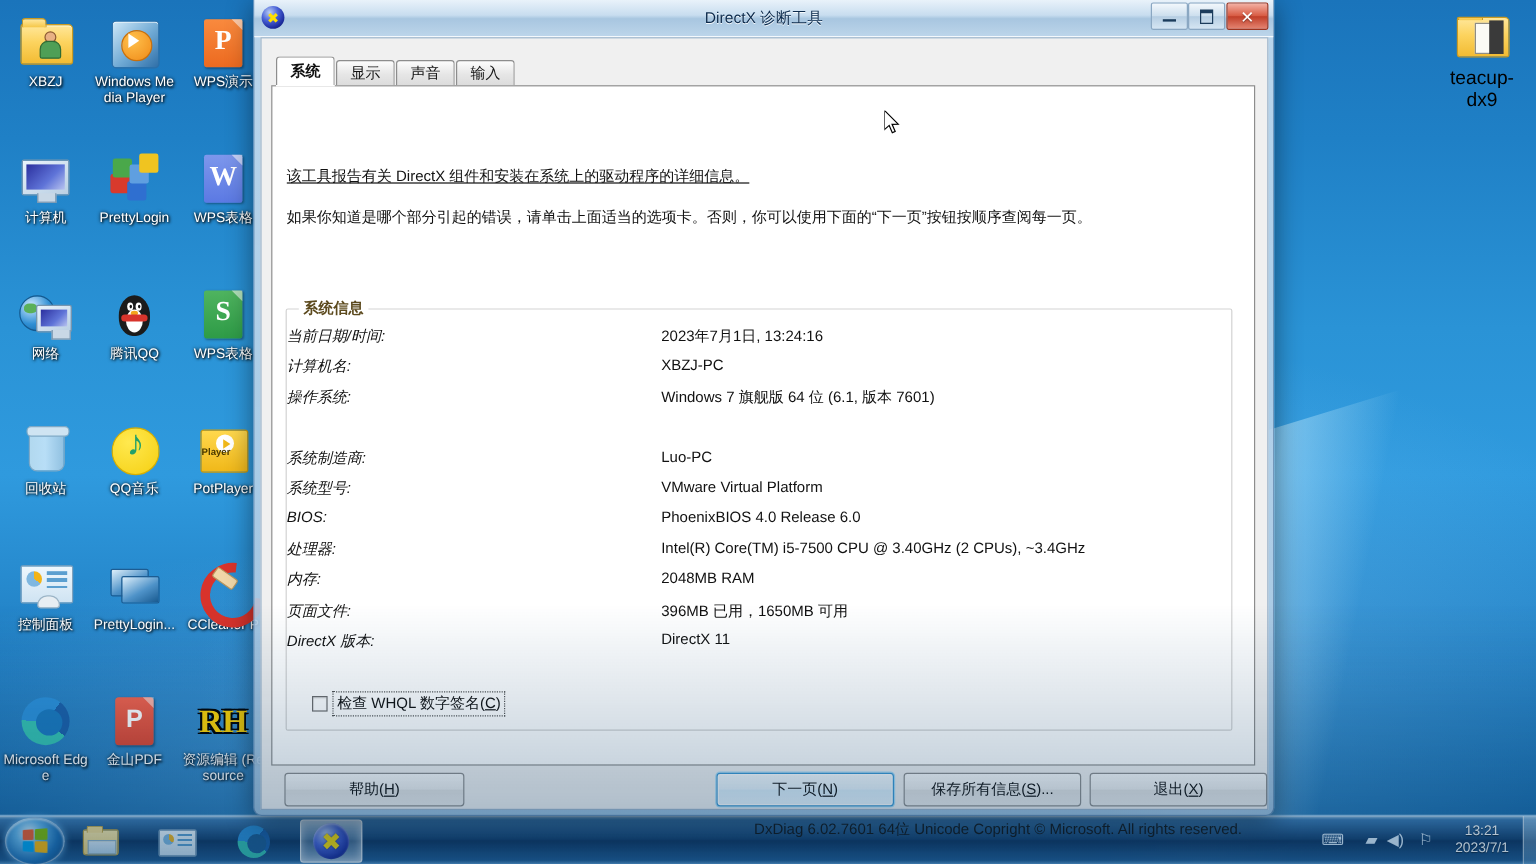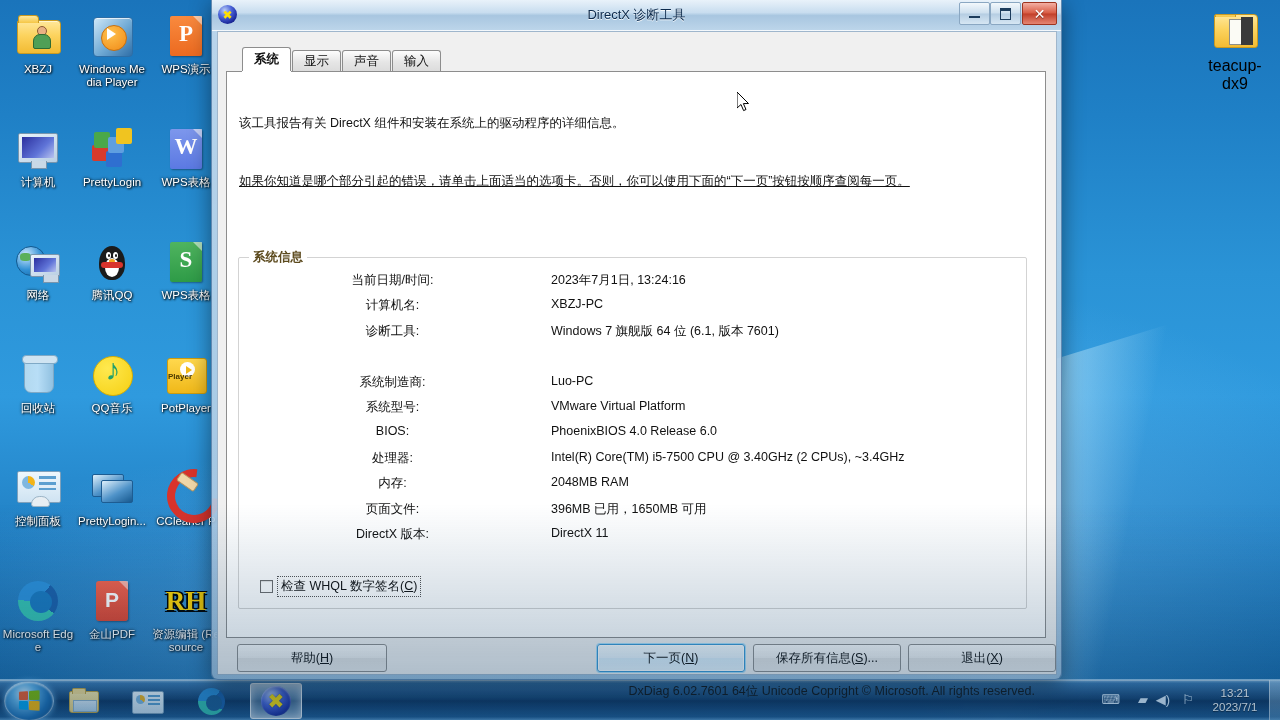--- a/index.html
+++ b/index.html
@@ -228,48 +228,48 @@
   .wbtn{position:absolute;top:2px;height:21px;border:1px solid #8aa7c2;border-radius:2px;
     display:flex;align-items:center;justify-content:center;cursor:default;}
   .wbtn.min{right:71px;width:29px;background:linear-gradient(180deg,#f3f8fc,#cddfee 48%,#b5cde2 52%,#d6e6f3);}
   .wbtn.max{right:40px;width:29px;background:linear-gradient(180deg,#f3f8fc,#cddfee 48%,#b5cde2 52%,#d6e6f3);}
   .wbtn.close{right:4px;width:33px;background:linear-gradient(180deg,#f3b0a4,#d85c44 48%,#c13f29 52%,#e58572);border-color:#9d3420;}
   .wbtn .m{width:11px;height:2px;background:#1c3c5c;margin-top:7px;}
   .wbtn .sq{width:9px;height:8px;border:1.5px solid #1c3c5c;border-top-width:3px;}
   .wbtn .x{color:#fff;font-size:14px;font-weight:bold;text-shadow:0 1px 1px rgba(0,0,0,.4);line-height:14px;}
   #winbody{position:absolute;left:5px;top:31px;width:838px;height:642px;background:#f0f0f0;border:1px solid #9fb6cc;}
   
-  #tabstrip{position:absolute;left:24px;top:17px;height:22px;display:flex;align-items:flex-end;z-index:3;}
+  #tabstrip{position:absolute;left:12px;top:17px;height:22px;display:flex;align-items:flex-end;z-index:3;}
   .tab{
     height:20px;padding:0 11px;line-height:20px;font-size:12.5px;color:#111;
     background:linear-gradient(180deg,#fdfdfd,#e6e6e6 55%,#dcdcdc);
     border:1px solid #8d8d8d;border-bottom:none;border-radius:3px 3px 0 0;margin-right:1px;
   }
   .tab.sel{
     height:23px;line-height:23px;background:#fff;border-color:#8d8d8d;font-weight:bold;position:relative;z-index:4;
     box-shadow:0 1px 0 #fff;
   }
   #tabpanel{
     position:absolute;left:8px;top:39px;width:818px;height:565px;background:#fff;
     border:1px solid #8d8d8d;
   }
   .desc{position:absolute;left:12px;font-size:12.5px;color:#111;line-height:18px;}
-  #desc1{top:42px;}
-  #desc2{top:100px;width:790px;text-decoration:underline;}
+  #desc1{top:66px;text-decoration:underline;}
+  #desc2{top:100px;width:790px;}
   
   #groupbox{
     position:absolute;left:11px;top:185px;width:787px;height:350px;
     border:1px solid #d3d3d3;border-radius:2px;
   }
   #groupbox-label{
     position:absolute;left:10px;top:-9px;background:#fff;padding:0 4px;
     font-size:12.5px;color:#5c4a1e;font-weight:bold;
   }
   .row{position:absolute;left:0;width:100%;height:25.4px;font-size:12.5px;color:#111;}
-  .row .k{position:absolute;left:0;width:307px;text-align:center;}
+  .row .k{position:absolute;left:0;width:307px;text-align:left;font-style:italic;}
   .row .v{position:absolute;left:312px;}
   #whql{position:absolute;left:21px;bottom:11px;display:flex;align-items:center;gap:4px;}
   #whql .box{width:11px;height:11px;background:#fff;border:1px solid #6d6d6d;box-shadow:inset 0 1px 1px rgba(0,0,0,.12);}
   #whql .focus{border:1px dotted #555;padding:1px 3px;font-size:12.5px;color:#111;}
   #whql .focus u{text-decoration:underline;}
   #copyright{position:absolute;right:10px;top:611px;font-size:12.5px;color:#111;}
   
   .btn{
     position:absolute;height:26px;border:1px solid #8e8e8e;border-radius:3px;
     background:linear-gradient(180deg,#fbfbfb 0%,#f0f0f0 48%,#e3e3e3 52%,#ededed 100%);
@@ -544,21 +544,21 @@
 
           <div class="row" style="top:14px;">
             <span class="k">当前日期/时间:</span>
             <span class="v">2023年7月1日, 13:24:16</span>
           </div>
           <div class="row" style="top:39.4px;">
             <span class="k">计算机名:</span>
             <span class="v">XBZJ-PC</span>
           </div>
           <div class="row" style="top:64.8px;">
-            <span class="k">诊断工具:</span>
+            <span class="k">操作系统:</span>
             <span class="v">Windows 7 旗舰版 64 位 (6.1, 版本 7601)</span>
           </div>
           <div class="row" style="top:115.6px;">
             <span class="k">系统制造商:</span>
             <span class="v">Luo-PC</span>
           </div>
           <div class="row" style="top:141px;">
             <span class="k">系统型号:</span>
             <span class="v">VMware Virtual Platform</span>
           </div>

